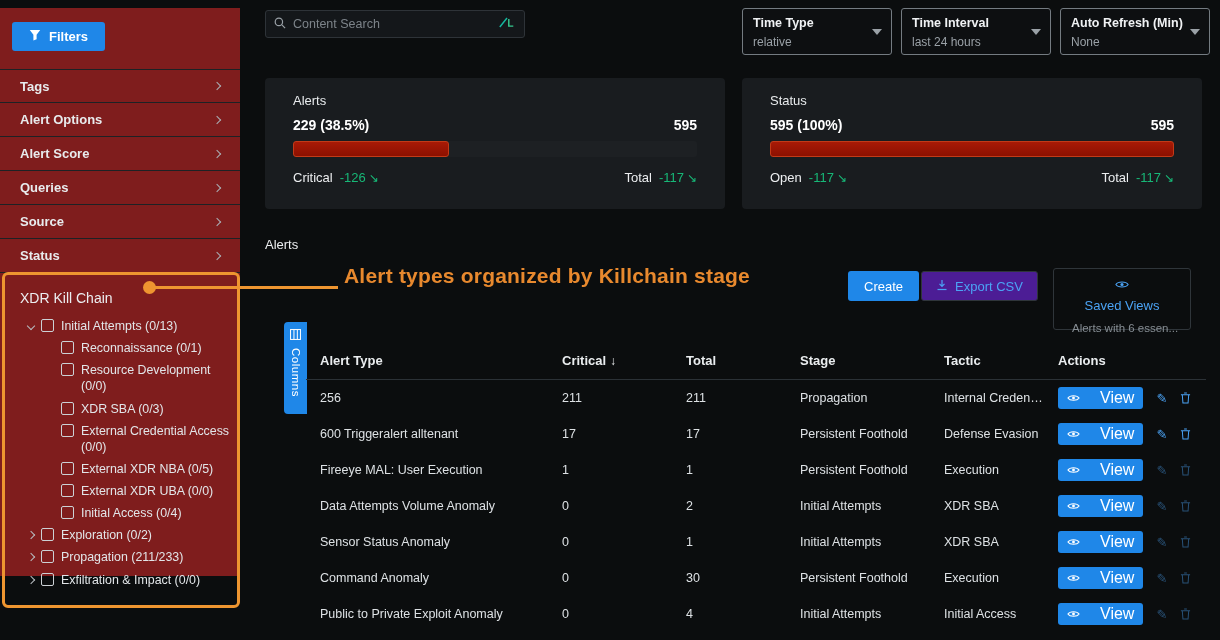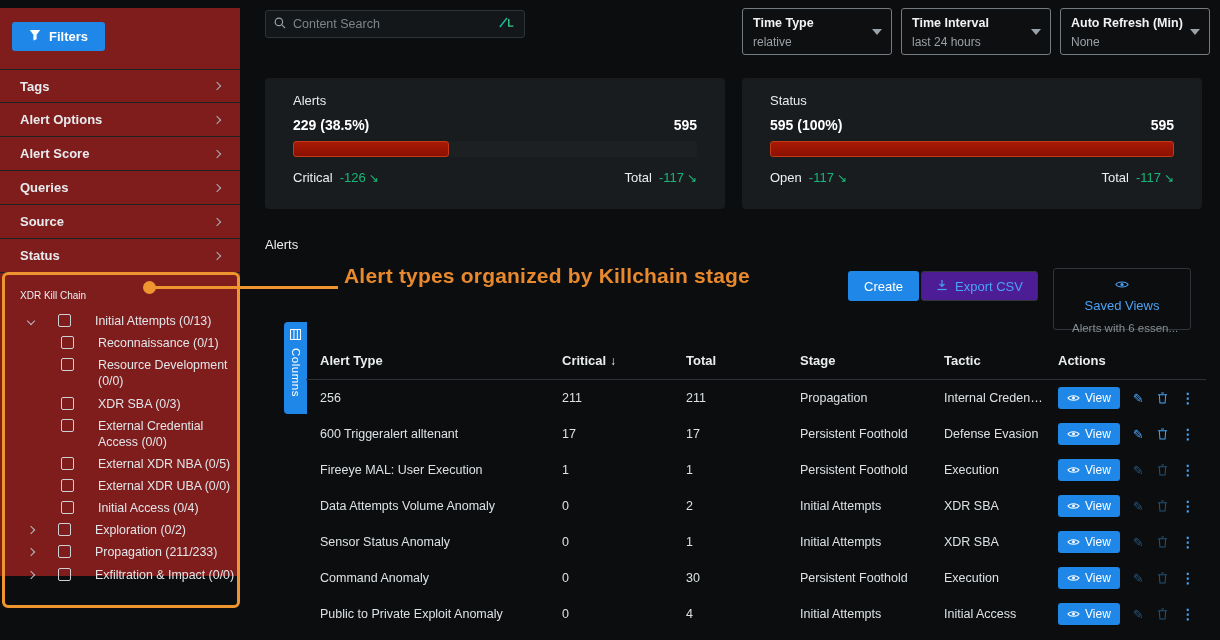--- a/index.html
+++ b/index.html
@@ -25,22 +25,22 @@
     display:flex; justify-content:space-between; align-items:center;
     height:34px; padding:0 20px; border-bottom:1px solid #1d2225;
     font-size:13px; font-weight:bold; color:#e8ebed; cursor:pointer;text-align:center;
   }
   .nav-item:first-child { border-top:1px solid #1d2225; }
   .chev { display:inline-block; width:6px; height:6px;
     border-right:1.6px solid #aab0b6; border-bottom:1.6px solid #aab0b6; }
   .chev.r { transform:rotate(-45deg); }
 
   .killchain { position:absolute; top:272px; left:0; width:240px; }
-  .kc-title { padding:10px 20px 9px; font-size:10px; color:#eceef0; }
-  .t-row { display:flex; align-items:flex-start; gap:24px;
+  .kc-title { padding:10px 20px 9px; font-size:14px; color:#eceef0; }
+  .t-row { display:flex; align-items:flex-start; gap:7px;
     padding:3px 4px 3px 28px; font-size:12.4px; color:#e2e5e8; cursor:pointer; }
   .t-row.child { padding-left:61px; }
   .tchev { flex:none; margin-top:5px; width:6px; height:6px;
     border-right:1.4px solid #b7bcc1; border-bottom:1.4px solid #b7bcc1; }
   .tchev.d { transform:rotate(45deg); }
   .tchev.r { transform:rotate(-45deg); }
   .cb { flex:none; width:13px; height:13px; margin-top:1px;
     border:1px solid #ccd1d5; border-radius:2px; background:transparent; }
   .t-label { display:inline-block; max-width:156px; line-height:1.3; }
 
@@ -116,23 +116,23 @@
   .table { position:absolute; left:306px; top:342px; width:900px; }
   .thead, .trow { display:grid;
     grid-template-columns:242px 124px 114px 144px 114px 162px; align-items:center; }
   .thead { height:38px; border-bottom:1px solid #2b3136;
     font-size:13px; font-weight:bold; color:#eaedef; }
   .thead > div { padding-left:14px; cursor:pointer; }
   .sort { margin-left:4px; font-size:12px; }
   .trow { height:36px; font-size:12.5px; color:#dde1e4; }
   .trow > div { padding-left:14px; white-space:nowrap; overflow:hidden; text-overflow:ellipsis; }
   .acts { display:flex; align-items:center; gap:13px; }
-  .view-btn { display:inline-flex; align-items:center; gap:5px; height:22px; padding:0 9px;
+  .view-btn { display:inline-flex; align-items:center; gap:20px; height:22px; padding:0 9px;
     background:#1f87e8; color:#fff; border:none; border-radius:3px;
-    font-size:12px; font-family:inherit; cursor:pointer; }
+    font-size:16px; font-family:inherit; cursor:pointer; }
   .ico-btn { background:none; border:none; padding:0; cursor:pointer;
     color:#4ba3f5; font-size:13px; line-height:1; display:inline-flex; align-items:center; }
   .ico-btn.kebab { font-size:14px; font-weight:bold; }
   .ico-btn.dim { opacity:.45; }
 </style>
 </head>
 <body>
 
 <aside class="sidebar">
   <button class="filters-btn">

